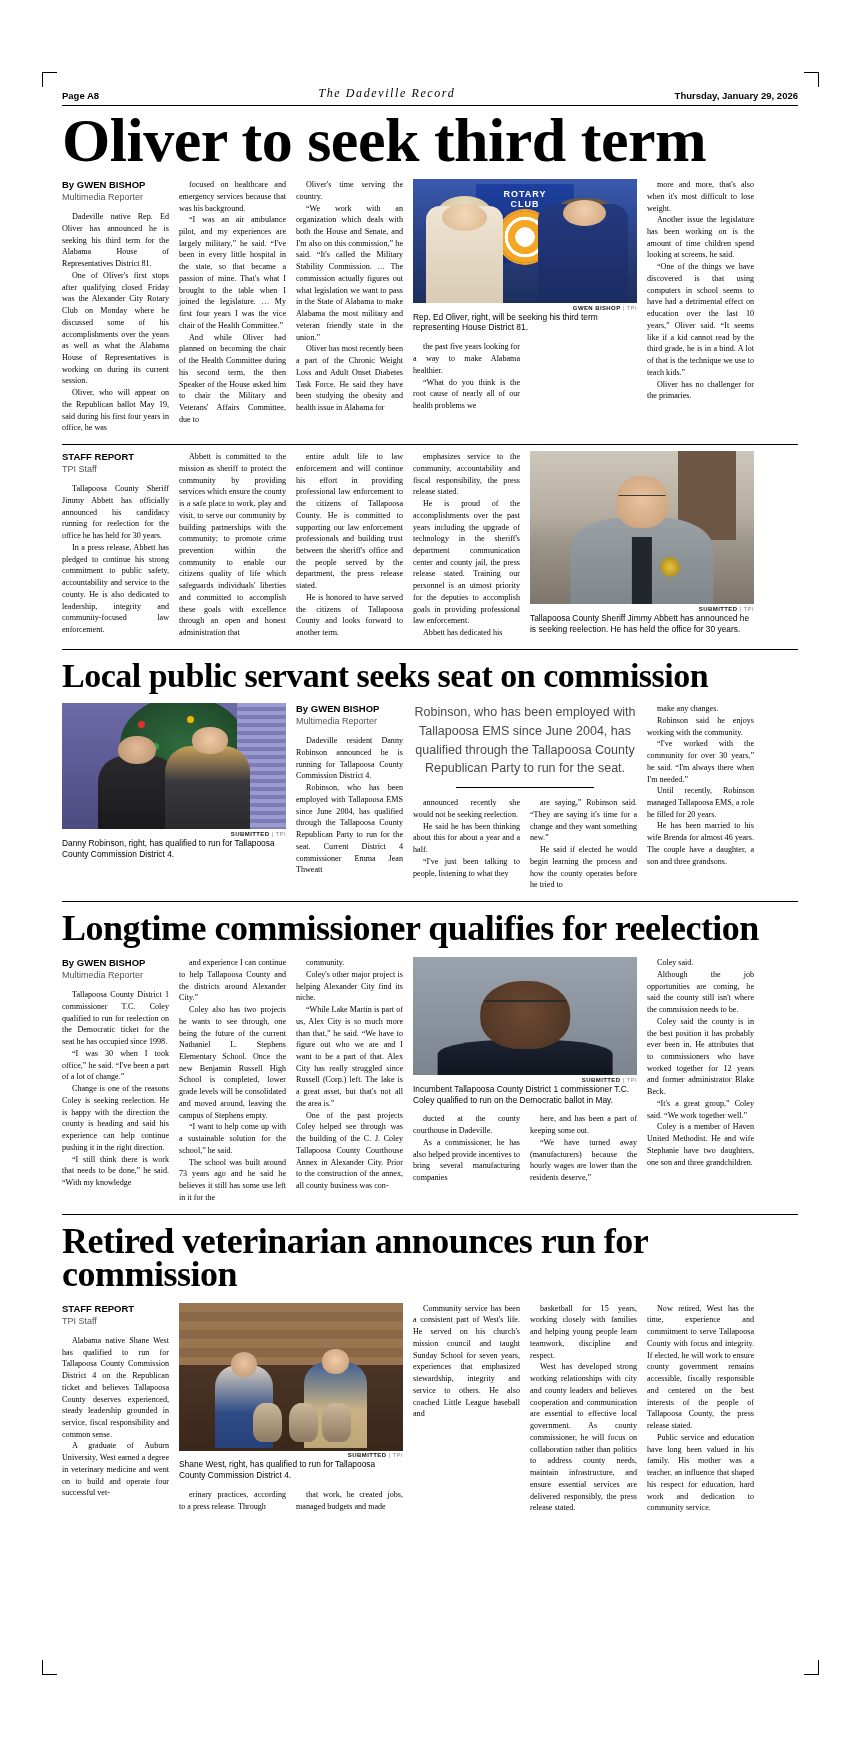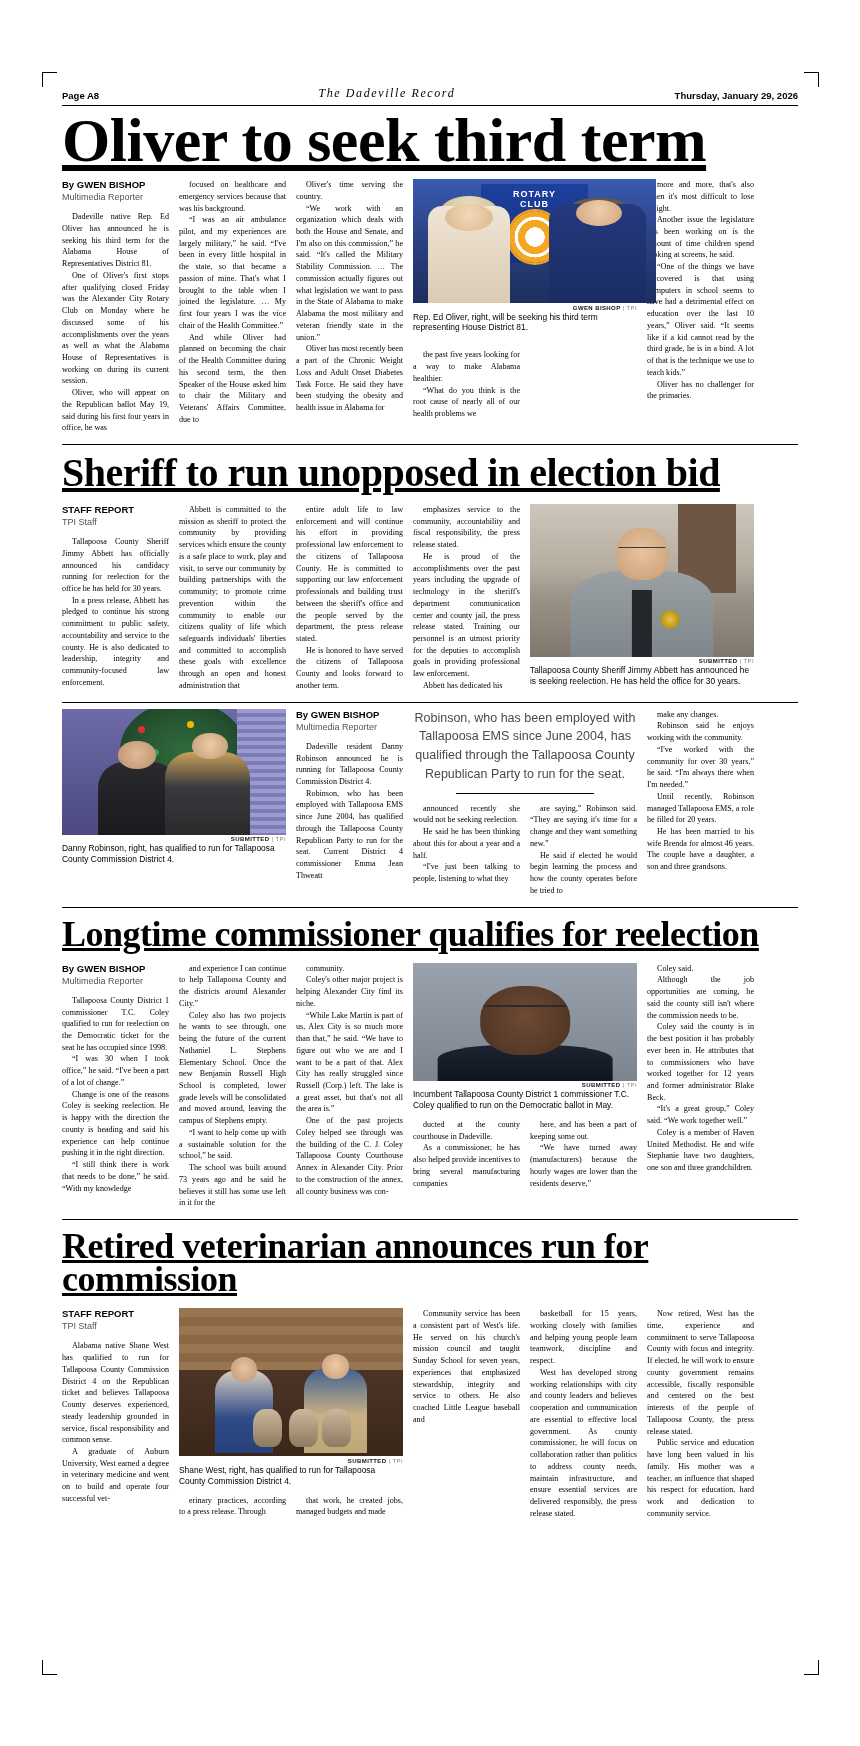--- a/index.html
+++ b/index.html
@@ -16,21 +16,21 @@
   .content{position:absolute;left:62px;top:86px;width:736px;}
 
   
   .masthead{display:flex;align-items:flex-end;justify-content:space-between;
      font-family:"Liberation Sans",sans-serif;font-size:9.5px;font-weight:bold;padding-bottom:4px;}
   .masthead .mid{font-family:"Liberation Serif",serif;font-style:italic;font-weight:normal;
      font-size:12px;letter-spacing:1.6px;}
   .rule-thick{border-top:1.6px solid #000;width:100%;}
 
   h1.headline{font-family:"Liberation Serif",serif;font-weight:bold;margin:0;
-     line-height:0.92;letter-spacing:-0.5px;text-decoration:underline;}
+     line-height:0.92;letter-spacing:-0.5px;}
 
   .art{margin-top:6px;}
   .sep{border-top:1.5px solid #000;margin:10px 0 0 0;}
 
   .byline{font-family:"Liberation Sans",sans-serif;font-size:9.5px;font-weight:bold;
      line-height:1.25;margin-bottom:1px;}
   .byline2{font-family:"Liberation Sans",sans-serif;font-size:9px;color:#555;line-height:1.25;margin-bottom:8px;}
 
   .bodytext{font-family:"Liberation Serif",serif;font-size:8.1px;line-height:1.45;text-align:justify;
      hyphens:auto;}
@@ -44,21 +44,21 @@
      letter-spacing:0.4px;text-align:right;color:#111;margin-top:1.5px;}
   .credit .t{color:#888;font-weight:normal;}
   .cap{font-family:"Liberation Sans",sans-serif;font-size:8.4px;line-height:1.3;margin-top:1px;}
 
   .pullquote{font-family:"Liberation Sans",sans-serif;font-size:12.5px;line-height:1.5;
      text-align:center;color:#4a4a4a;}
   .pq-rule{border-top:1px solid #000;width:62%;margin:9px auto 9px auto;}
 
   
   .ph-rotary{background:
-     radial-gradient(ellipse 60% 70% at 50% 32%, #2f4fa0 0%, #24397a 60%, #16224a 100%); padding-left: 19px;}
+     radial-gradient(ellipse 60% 70% at 50% 32%, #2f4fa0 0%, #24397a 60%, #16224a 100%);}
   .ph-rotary .wall{position:absolute;inset:0;background:
      linear-gradient(180deg,#3a5ab0 0%,#2b4285 45%,#1d2f5e 100%);}
   .ph-rotary .banner{position:absolute;left:28%;top:4%;width:44%;height:64%;
      background:linear-gradient(180deg,#1d3f9e,#16317d);border-radius:2px;}
   .ph-rotary .wheel{position:absolute;left:50%;top:26%;transform:translateX(-50%);
      width:52px;height:52px;border-radius:50%;background:
      radial-gradient(circle,#fff 0 26%, #f5a623 27% 46%, #fff 47% 55%, #f5a623 56% 100%);
      box-shadow:0 0 0 2px #f5a623;}
   .ph-rotary .rtext{position:absolute;left:50%;top:9%;transform:translateX(-50%);
      color:#fff;font-family:"Liberation Sans",sans-serif;font-weight:bold;font-size:9px;
@@ -197,21 +197,21 @@
             <div class="pLh"></div>
             <div class="pRhair"></div>
             <div class="pR"></div>
             <div class="pRh"></div>
           </div>
           <div class="credit">
             <span>GWEN BISHOP</span>
             <span class="t">| TPI</span>
           </div>
           <div class="cap">Rep. Ed Oliver, right, will be seeking his third term representing House District 81.</div>
-          <div class="cols" style="margin-top:16px;">
+          <div class="cols" style="margin-top:8px;">
             <div class="col" style="flex:0 0 107px;">
               <div class="bodytext">
                 <p>the past five years looking for a way to make Alabama healthier.</p>
                 <p>“What do you think is the root cause of nearly all of our health problems we</p>
               </div>
             </div>
           </div>
         </div>
 
         <div class="col" style="flex:0 0 107px;">
@@ -220,21 +220,20 @@
             <p>Another issue the legislature has been working on is the amount of time children spend looking at screens, he said.</p>
             <p>“One of the things we have discovered is that using computers in school seems to have had a detrimental effect on education over the last 10 years,” Oliver said. “It seems like if a kid cannot read by the third grade, he is in a bind. A lot of that is the technique we use to teach kids.”</p>
             <p>Oliver has no challenger for the primaries.</p>
           </div>
         </div>
       </div>
       <div class="sep"></div>
     </div>
 
     <div class="art">
-      <h1 class="headline" style="font-size:40px;margin:10px 0 12px 0;">Sheriff to run unopposed in election bid</h1>
 
       <div class="cols">
         <div class="col" style="flex:0 0 107px;">
           <div class="byline">STAFF REPORT</div>
           <div class="byline2">TPI Staff</div>
           <div class="bodytext">
             <p>Tallapoosa County Sheriff Jimmy Abbett has officially announced his candidacy running for reelection for the office he has held for 30 years.</p>
             <p>In a press release, Abbett has pledged to continue his strong commitment to public safety, accountability and service to the county. He is also dedicated to leadership, integrity and community-focused law enforcement.</p>
           </div>
         </div>
@@ -270,20 +269,21 @@
             <span>SUBMITTED</span>
             <span class="t">| TPI</span>
           </div>
           <div class="cap">Tallapoosa County Sheriff Jimmy Abbett has announced he is seeking reelection. He has held the office for 30 years.</div>
         </div>
       </div>
       <div class="sep"></div>
     </div>
 
     <div class="art">
+      <h1 class="headline" style="font-size:34px;margin:10px 0 12px 0;">Local public servant seeks seat on commission</h1>
 
       <div class="cols">
 
         <div class="col" style="flex:0 0 224px;">
           <div class="photo ph-couple" style="height:126px;">
             <div class="tree"></div>
             <div class="b1"></div>
               <div class="b2"></div>
               <div class="b3"></div>
               <div class="b4"></div>

